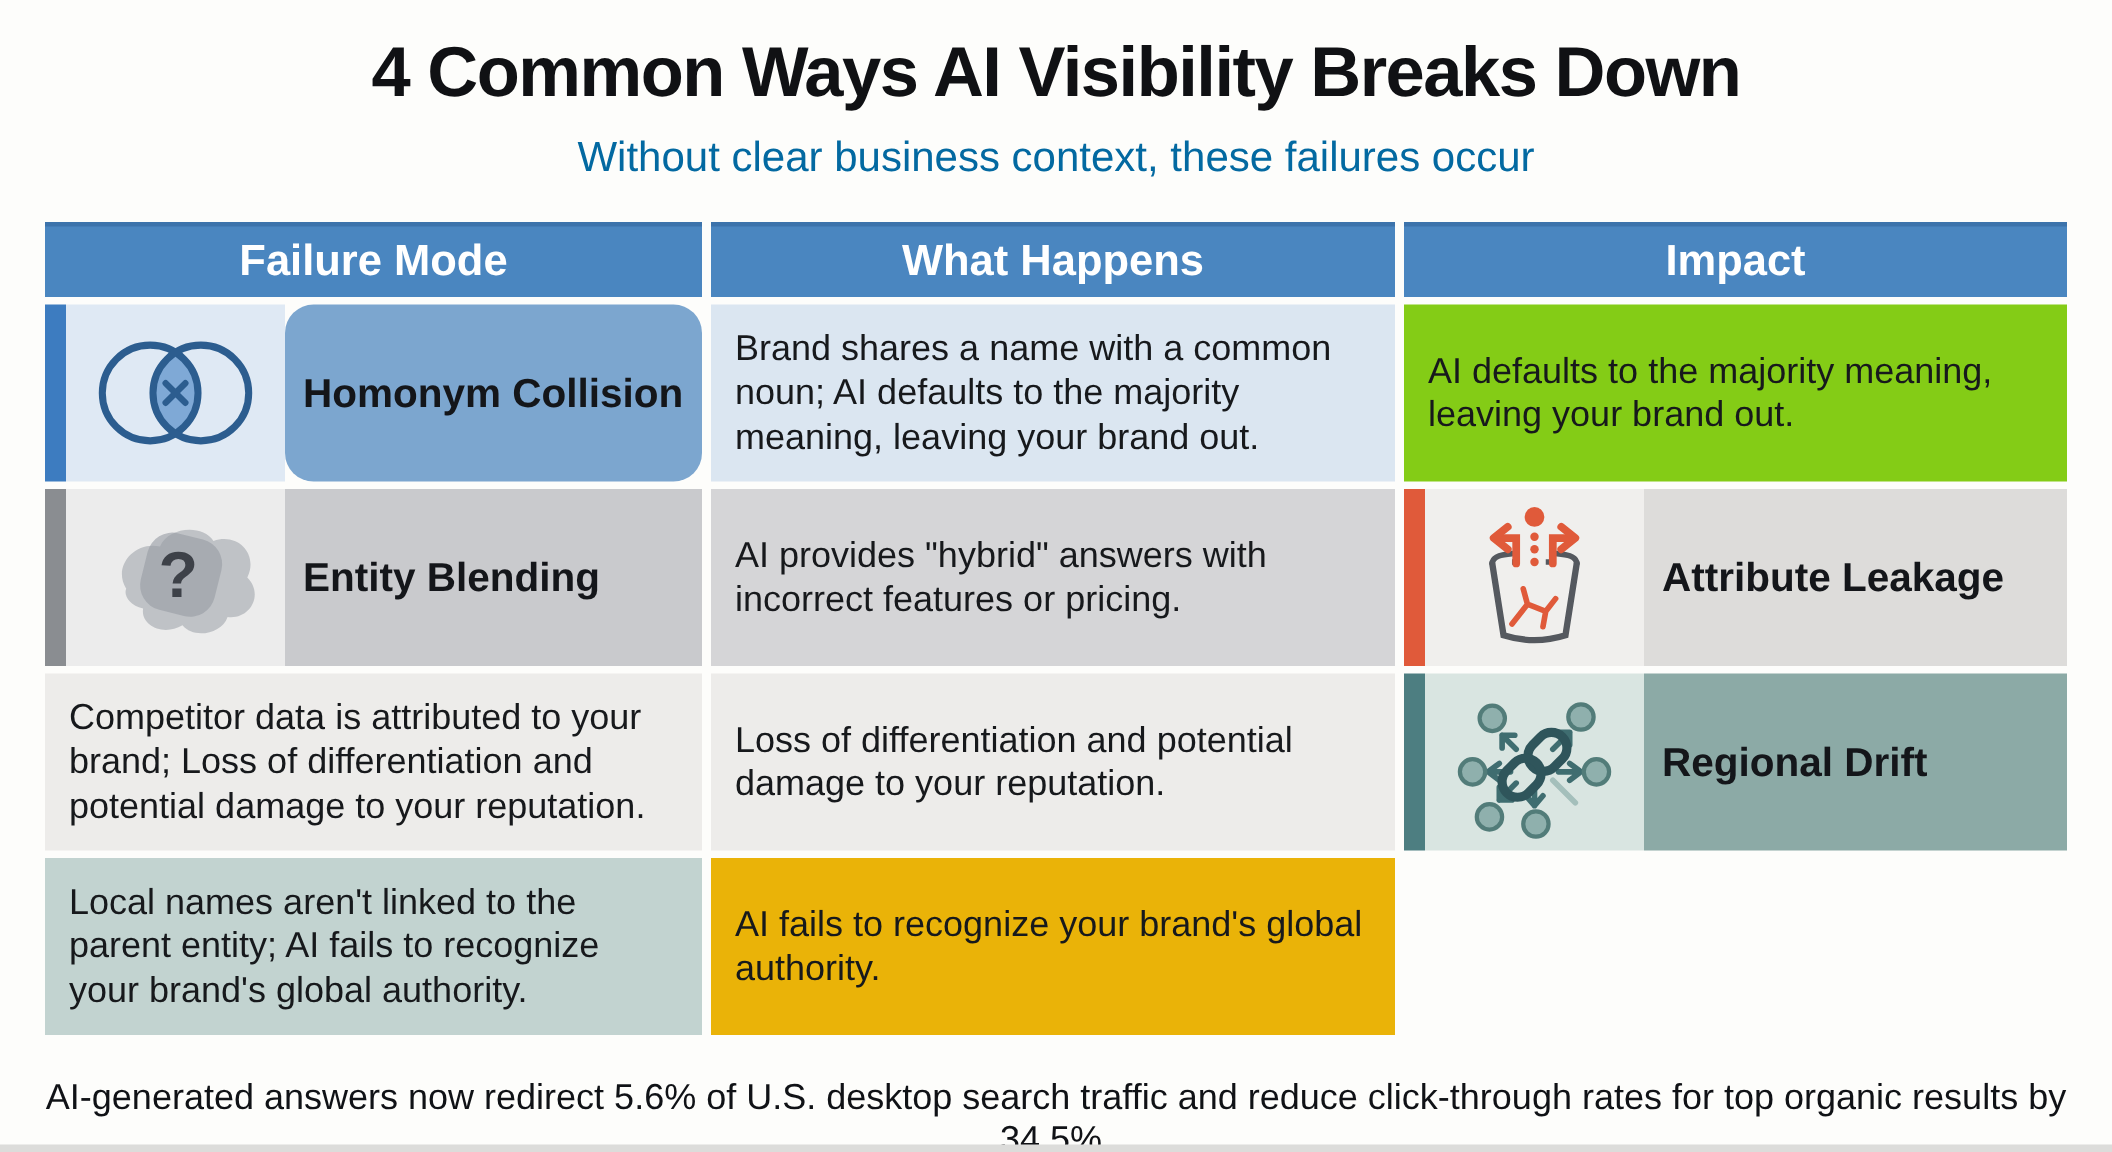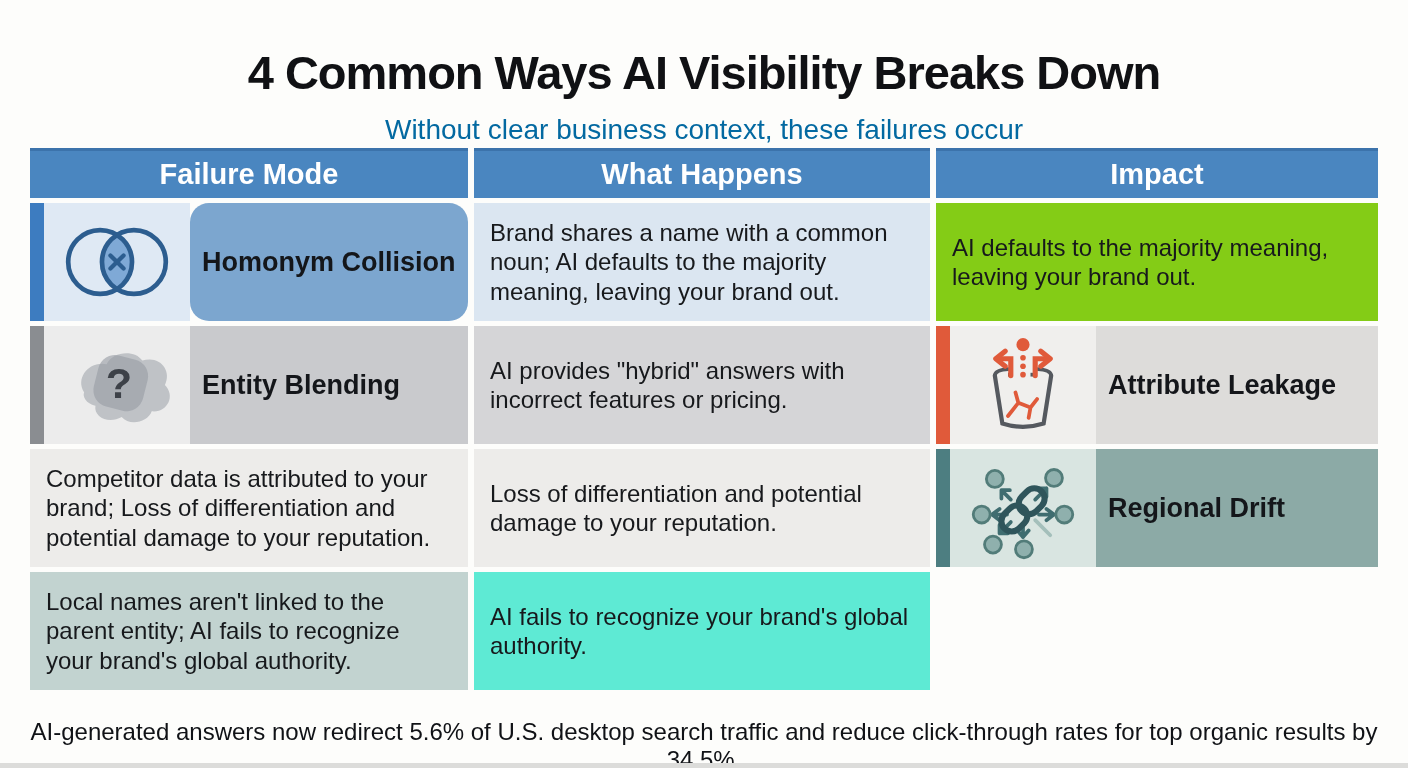--- a/index.html
+++ b/index.html
@@ -5,21 +5,21 @@
   * { margin:0; padding:0; box-sizing:border-box; }
   html,body { width:1408px; height:768px; overflow:hidden; }
   body {
     font-family:"Liberation Sans", sans-serif;
     background:#fdfdfb;
     color:#17191c;
     position:relative;
   }
   .title {
     text-align:center; font-size:47px; font-weight:800; color:#101114;
-    letter-spacing:-1px; padding-top:20px;margin-top:25px;
+    letter-spacing:-1px; padding-top:20px;
   }
   .subtitle {
     text-align:center; font-size:28px; color:#0369a1; margin-top:14px; font-weight:400;
   }
   .table-wrap {
     position:absolute; left:30px; top:148px; width:1368px;
     display:grid;
     grid-template-columns:438px 456px 442px;
     grid-template-rows:50px 118px 118px 118px 118px;
     column-gap:6px; row-gap:5px;
@@ -166,20 +166,20 @@
         </g>
       </svg>
     </div>
     <div class="label-box" style="background: rgb(140, 170, 166);">
       <span>Regional Drift</span>
     </div>
   </div>
   <div class="txt-cell" style="background: rgb(194, 211, 208);">
     <span>Local names aren't linked to the parent entity; AI fails to recognize your brand's global authority.</span>
   </div>
-  <div class="txt-cell" style="background: #5eead4;">
+  <div class="txt-cell" style="background: #eab308;">
     <span>AI fails to recognize your brand's global authority.</span>
   </div>
 
 </div>
 
 <div class="footnote">AI-generated answers now redirect 5.6% of U.S. desktop search traffic and reduce click-through rates for top organic results by 34.5%.</div>
 <div class="bottom-strip"></div>
 
 </body></html>

